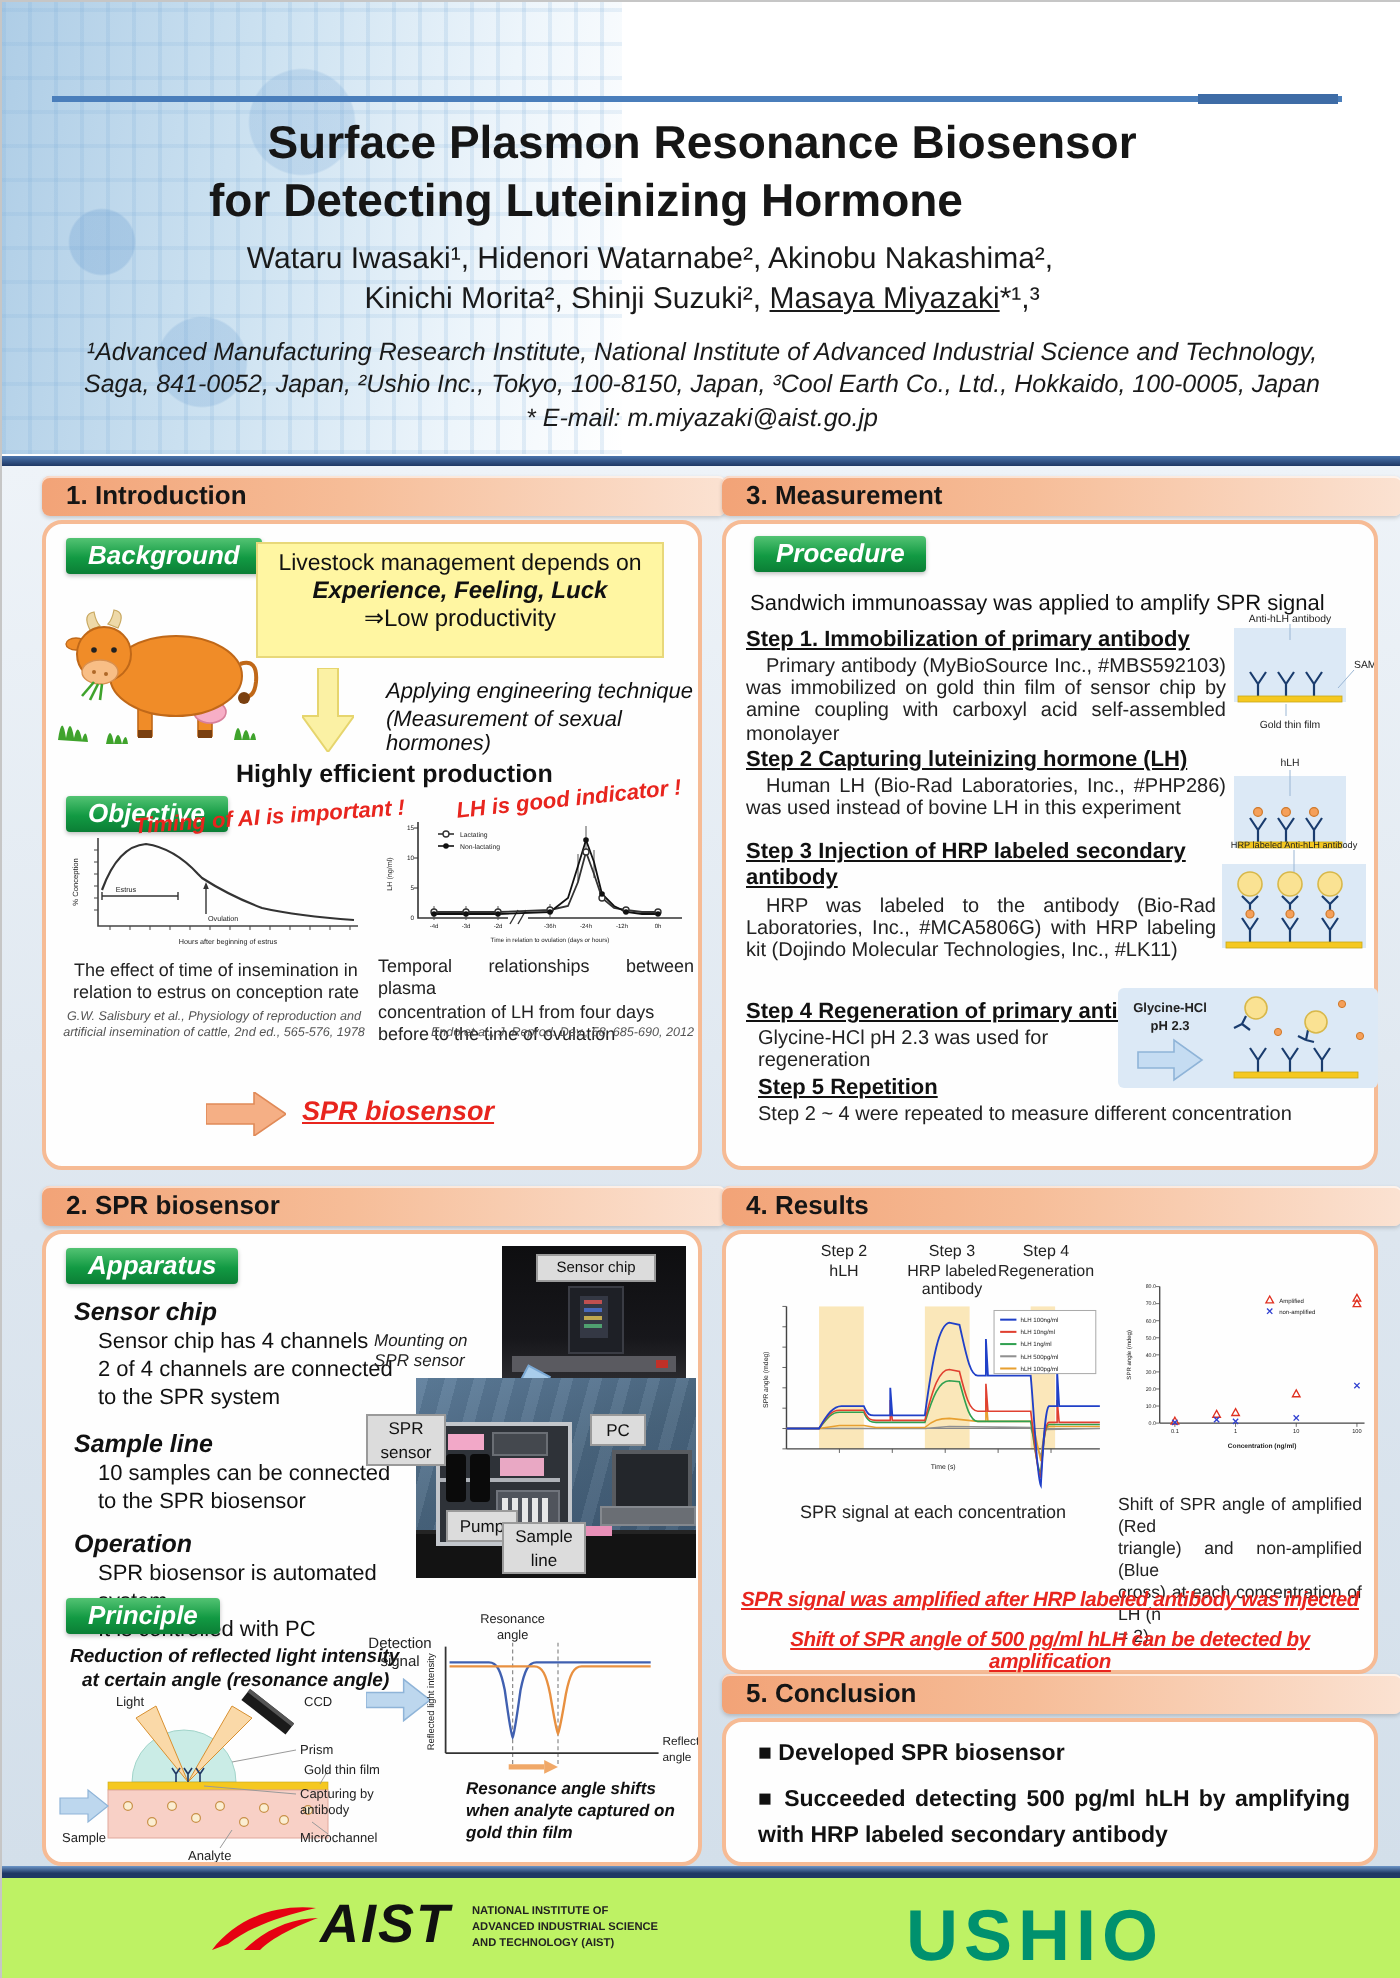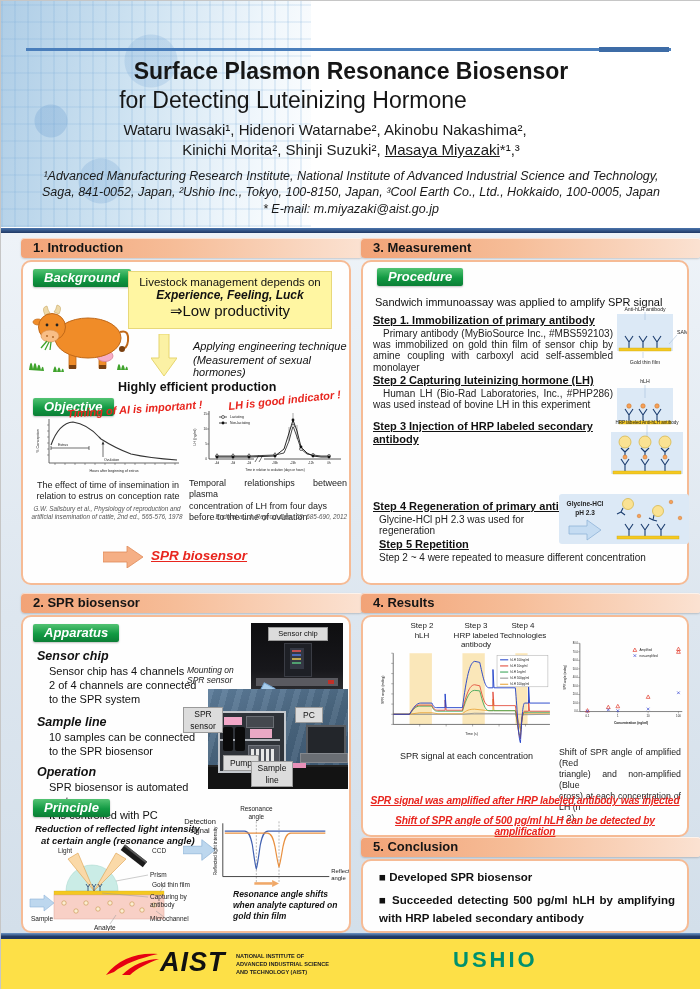--- a/index.html
+++ b/index.html
@@ -32,21 +32,21 @@
 </head>
 <body>
 
 <div class="poster">
 
   <div class="abs" style="left:0;top:0;width:700px;height:227px;">
     <div class="hdr-art"></div>
     <div class="abs" style="left:25px;top:47px;width:645px;height:3px;background:#4A7EBB;"></div>
     <div class="abs" style="left:598px;top:46px;width:70px;height:5px;background:#3E6CA6;"></div>
     <div class="abs" style="left:0;top:57px;width:700px;text-align:center;font-size:23px;font-weight:bold;color:#161616;">Surface Plasmon Resonance Biosensor</div>
-    <div class="abs" style="left:0;top:86px;width:584px;text-align:center;font-size:23px;font-weight:normal;color:#161616;">for Detecting Luteinizing Hormone</div>
+    <div class="abs" style="left:0;top:86px;width:584px;text-align:center;font-size:23px;font-weight:bold;color:#161616;">for Detecting Luteinizing Hormone</div>
     <div class="abs" style="left:0;top:120px;width:648px;text-align:center;font-size:15px;color:#1A1A1A;">Wataru Iwasaki¹, Hidenori Watarnabe², Akinobu Nakashima²,</div>
     <div class="abs" style="left:0;top:140px;width:700px;text-align:center;font-size:15px;color:#1A1A1A;">
       <span>Kinichi Morita², Shinji Suzuki², </span><span style="text-decoration:underline;">Masaya Miyazaki</span><span>*¹,³</span>
     </div>
     <div class="abs" style="left:0;top:168px;width:700px;text-align:center;font-size:12.5px;font-style:italic;color:#1A1A1A;">¹Advanced Manufacturing Research Institute, National Institute of Advanced Industrial Science and Technology,</div>
     <div class="abs" style="left:0;top:184px;width:700px;text-align:center;font-size:12.5px;font-style:italic;color:#1A1A1A;">Saga, 841-0052, Japan, ²Ushio Inc., Tokyo, 100-8150, Japan, ³Cool Earth Co., Ltd., Hokkaido, 100-0005, Japan</div>
     <div class="abs" style="left:0;top:201px;width:700px;text-align:center;font-size:12.5px;font-style:italic;color:#1A1A1A;">* E-mail: m.miyazaki@aist.go.jp</div>
   </div>
 
   <div class="abs" style="left:0;top:227px;width:700px;height:5px;background:linear-gradient(180deg,#4A74AC,#1F3864);"></div>
@@ -55,21 +55,21 @@
 
     <div class="band" style="left:20px;top:5px;width:330px;">
       <span>1. Introduction</span>
     </div>
     <div class="panel" style="left:20px;top:27px;width:326px;height:321px;">
       <div class="glabel" style="left:10px;top:7px;">Background</div>
 
       <div class="abs" style="left:105px;top:9px;width:202px;height:52px;background:#FFF6A2;border:1px solid #E8D87A;text-align:center;padding-top:4px;">
         <div style="font-size:11.5px;color:#111;">Livestock management depends on</div>
         <div style="font-size:12px;font-weight:bold;font-style:italic;color:#111;">Experience, Feeling, Luck</div>
-        <div style="font-size:15px;color:#111;">⇒Low productivity</div>
+        <div style="font-size:12px;color:#111;">⇒Low productivity</div>
       </div>
 
       <svg class="abs" style="left:2px;top:38px;" width="115" height="75" viewBox="0 0 115 75">
         <path d="M4,70 q2,-14 4,-1 q2,-12 4,0 q2,-9 4,1 q2,-7 3,1 z" fill="#3FA32C"></path>
         <path d="M28,72 q2,-11 4,0 q2,-9 4,0 q2,-7 3,0 z" fill="#3FA32C"></path>
         <path d="M92,70 q2,-12 4,0 q2,-10 4,0 q2,-7 3,0 z" fill="#3FA32C"></path>
         <path d="M95,32 q9,-3 8,9 q-1,9 -7,7" fill="none" stroke="#C06818" stroke-width="2"></path>
         <circle cx="97" cy="49" r="3" fill="#7A4010"></circle>
         <rect x="44" y="52" width="7" height="16" fill="#F08C28" stroke="#C06818" stroke-width="0.8"></rect>
         <rect x="74" y="52" width="7" height="16" fill="#F08C28" stroke="#C06818" stroke-width="0.8"></rect>
@@ -268,20 +268,21 @@
         </g>
         <g fill="#F5A05A" stroke="#D07828" stroke-width="0.6">
           <circle cx="16" cy="30" r="2.2"></circle>
             <circle cx="30" cy="30" r="2.2"></circle>
             <circle cx="44" cy="30" r="2.2"></circle>
         </g>
         <rect x="6" y="45" width="52" height="3" fill="#F5C820" stroke="#C8A818" stroke-width="0.4"></rect>
       </svg>
 
       <div class="abs steptitle" style="left:10px;top:158px;width:235px;line-height:1.2;">Step 3 Injection of HRP labeled secondary antibody</div>
+      <div class="abs stepbody just" style="left:10px;top:186px;width:235px;text-indent:10px;">HRP was labeled to the antibody (Bio-Rad Laboratories, Inc., #MCA5806G) with HRP labeling kit (Dojindo Molecular Technologies, Inc., #LK11)</div>
       <svg class="abs" style="left:244px;top:156px;" width="80" height="70" viewBox="0 0 80 70">
         <text x="40" y="6" font-size="4.6" text-anchor="middle">HRP labeled Anti-hLH antibody</text>
         <rect x="4" y="14" width="72" height="42" fill="#DCE9F6"></rect>
         <line x1="40" y1="7" x2="40" y2="22" stroke="#9AB6D4" stroke-width="0.5"></line>
         <g stroke="#1A3C6E" stroke-width="1.1" fill="none">
           <path d="M18,53 V47 M18,47 L14,41 M18,47 L22,41"></path>
           <path d="M38,53 V47 M38,47 L34,41 M38,47 L42,41"></path>
           <path d="M58,53 V47 M58,47 L54,41 M58,47 L62,41"></path>
           <path d="M18,34 V38 M18,34 L14,30 M18,34 L22,30"></path>
           <path d="M38,34 V38 M38,34 L34,30 M38,34 L42,30"></path>
@@ -502,21 +503,21 @@
         <div>Step 2</div>
         <div>hLH</div>
       </div>
       <div class="abs" style="left:113px;top:4px;transform:translateX(-50%);text-align:center;font-size:8px;color:#222;line-height:1.2;">
         <div>Step 3</div>
         <div>HRP labeled</div>
         <div>antibody</div>
       </div>
       <div class="abs" style="left:160px;top:4px;transform:translateX(-50%);text-align:center;font-size:8px;color:#222;line-height:1.2;">
         <div>Step 4</div>
-        <div>Technologies</div>
+        <div>Regeneration</div>
       </div>
 
       <svg class="abs" style="left:16px;top:32px;" width="175" height="100" viewBox="0 0 172 98">
         <g fill="#FAE3AE" opacity="0.85">
           <rect x="30" y="4" width="22" height="70"></rect>
           <rect x="82" y="4" width="22" height="70"></rect>
           <rect x="134" y="4" width="12" height="70"></rect>
         </g>
         <line x1="14" y1="4" x2="14" y2="74" stroke="#444" stroke-width="0.7"></line>
         <line x1="14" y1="64" x2="168" y2="64" stroke="#888" stroke-width="0.5"></line>
@@ -643,32 +644,32 @@
     <div class="panel" style="left:360px;top:626px;width:324px;height:70px;">
       <div class="abs" style="left:16px;top:10px;width:296px;font-size:11.5px;font-weight:bold;color:#111;">
         <span>■ </span><span>Developed SPR biosensor</span>
       </div>
       <div class="abs just" style="left:16px;top:30px;width:296px;font-size:11.5px;font-weight:bold;color:#111;line-height:1.6;">
         <span>■ </span><span>Succeeded detecting 500 pg/ml hLH by amplifying with HRP labeled secondary antibody</span>
       </div>
     </div>
   </div>
 
-  <div class="abs" style="left:0;top:932px;width:700px;height:57px;background:#fde047;">
+  <div class="abs" style="left:0;top:932px;width:700px;height:57px;background:#bef264;">
     <div class="abs" style="left:0;top:0;width:700px;height:6px;background:linear-gradient(180deg,#6C96C8,#1F3864 60%);"></div>
 
     <div class="abs" style="left:103px;top:14px;width:230px;height:36px;">
       <svg class="abs" style="left:0;top:4px;" width="56" height="28" viewBox="0 0 56 28">
         <path d="M2,24 C14,8 34,1 54,3 C36,7 20,13 10,21 Z" fill="#E60012"></path>
         <path d="M18,24 C28,14 42,8 55,8 C44,12 32,18 26,24 Z" fill="#E60012"></path>
       </svg>
       <div class="abs" style="left:56px;top:0;font-size:27px;font-weight:900;font-style:italic;color:#111;letter-spacing:1px;">AIST</div>
       <div class="abs" style="left:132px;top:5px;width:110px;font-size:5.6px;font-weight:bold;color:#222;line-height:1.45;">
         <div>NATIONAL INSTITUTE OF</div>
         <div>ADVANCED INDUSTRIAL SCIENCE</div>
         <div>AND TECHNOLOGY (AIST)</div>
       </div>
     </div>
 
-    <div class="abs" style="left:452px;top:14px;font-size:22px;font-weight:900;color:#00916E;letter-spacing:3px;">USHIO</div>
+    <div class="abs" style="left:452px;top:14px;font-size:36px;font-weight:900;color:#00916E;letter-spacing:3px;">USHIO</div>
   </div>
 
 </div>
 
 </body></html>

